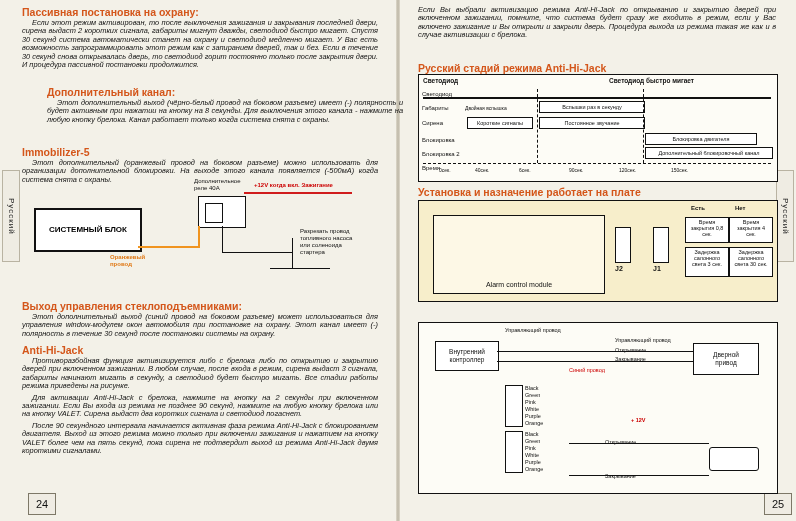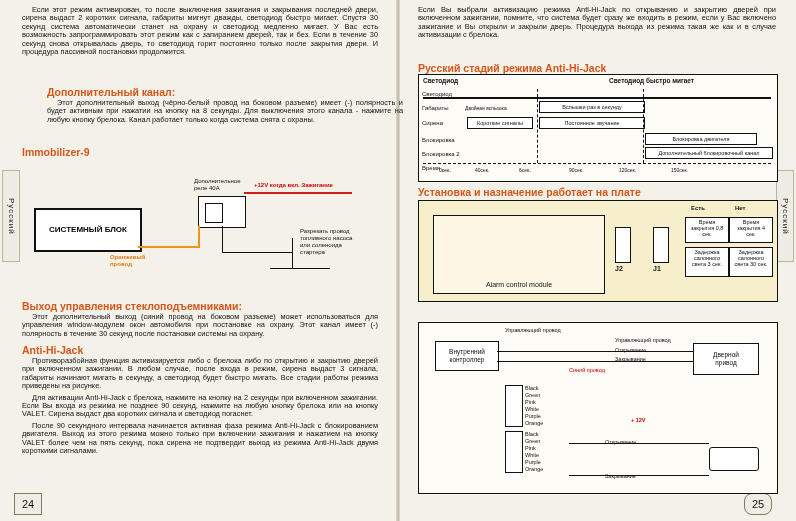--- a/index.html
+++ b/index.html
@@ -28,30 +28,30 @@
     display:flex;align-items:center;justify-content:center;
     letter-spacing:1px;
   }
   .sidetab.l{left:2px;}
   .sidetab.r{right:2px;}
   .pagenum{
     position:absolute;bottom:6px;width:26px;height:20px;
     border:1px solid #7d7867;background:#efece3;
     font-size:11px;display:flex;align-items:center;justify-content:center;color:#111;
   }
-  .pagenum.l{left:14px;text-align:center;}
-  .pagenum.r{right:24px;border-radius:8px;}
+  .pagenum.l{left:28px;text-align:center;}
+  .pagenum.r{right:4px;}
 
   h2.sec{
     color:#d4561a;font-size:10.5px;font-weight:bold;margin:0 0 1px 0;
     line-height:12px;
   }
   p.body{
     font-size:7.4px;line-height:8.4px;color:#111;margin:0 0 3px 0;
-    text-align:justify;text-indent:10px;
+    text-align:justify;text-indent:10px;font-style:italic;
   }
   p.body.noind{text-indent:0;}
   .col{position:absolute;}
 
   
   #l-text-top{left:22px;top:6px;width:356px;}
   #l-dop{left:22px;top:86px;width:356px;margin-left:25px;}
   #l-immo{left:22px;top:146px;width:356px;}
 
   
@@ -130,30 +130,32 @@
   <div class="half right"></div>
   <div class="spine"></div>
 
   <div class="sidetab l">Русский</div>
   <div class="sidetab r">Русский</div>
 
   <div class="pagenum l">24</div>
   <div class="pagenum r">25</div>
 
   <div class="col" id="l-text-top">
+    <h2 class="sec">Пассивная постановка на охрану:</h2>
     <p class="body">Если этот режим активирован, то после выключения зажигания и закрывания последней двери, сирена выдаст 2 коротких сигнала, габариты мигнут дважды, светодиод быстро мигает. Спустя 30 секунд система автоматически станет на охрану и светодиод медленно мигает. У Вас есть возможность запрограммировать этот режим как с запиранием дверей, так и без. Если в течение 30 секунд снова открывалась дверь, то светодиод горит постоянно только после закрытия двери. И процедура пассивной постановки продолжится.</p>
   </div>
 
   <div class="col" id="l-dop">
     <h2 class="sec">Дополнительный канал:</h2>
     <p class="body">Этот дополнительный выход (чёрно-белый провод на боковом разъеме) имеет (-) полярность и будет активным при нажатии на кнопку       на 8 секунды. Для выключения этого канала - нажмите на любую кнопку брелока. Канал работает только когда система снята с охраны.</p>
   </div>
 
   <div class="col" id="l-immo">
-    <h2 class="sec">Immobilizer-9</h2>
+    <h2 class="sec">Immobilizer-5</h2>
+    <p class="body">Этот дополнительный (оранжевый провод на боковом разъеме) можно использовать для организации дополнительной блокировки. На выходе этого канала появляется (-500мА) когда система снята с охраны.</p>
   </div>
 
   <div class="diagram">
     <div class="box-sys">СИСТЕМНЫЙ
 БЛОК</div>
     <div class="lbl or" style="left:88px;top:78px;width:70px;white-space:pre-line;">Оранжевый
 провод</div>
     <div class="lbl" style="left:172px;top:2px;width:64px;white-space:pre-line;">Дополнительное
 реле 40А</div>
     <div class="lbl red" style="left:232px;top:6px;width:120px;font-weight:bold;">+12V когда вкл. Зажигание</div>

